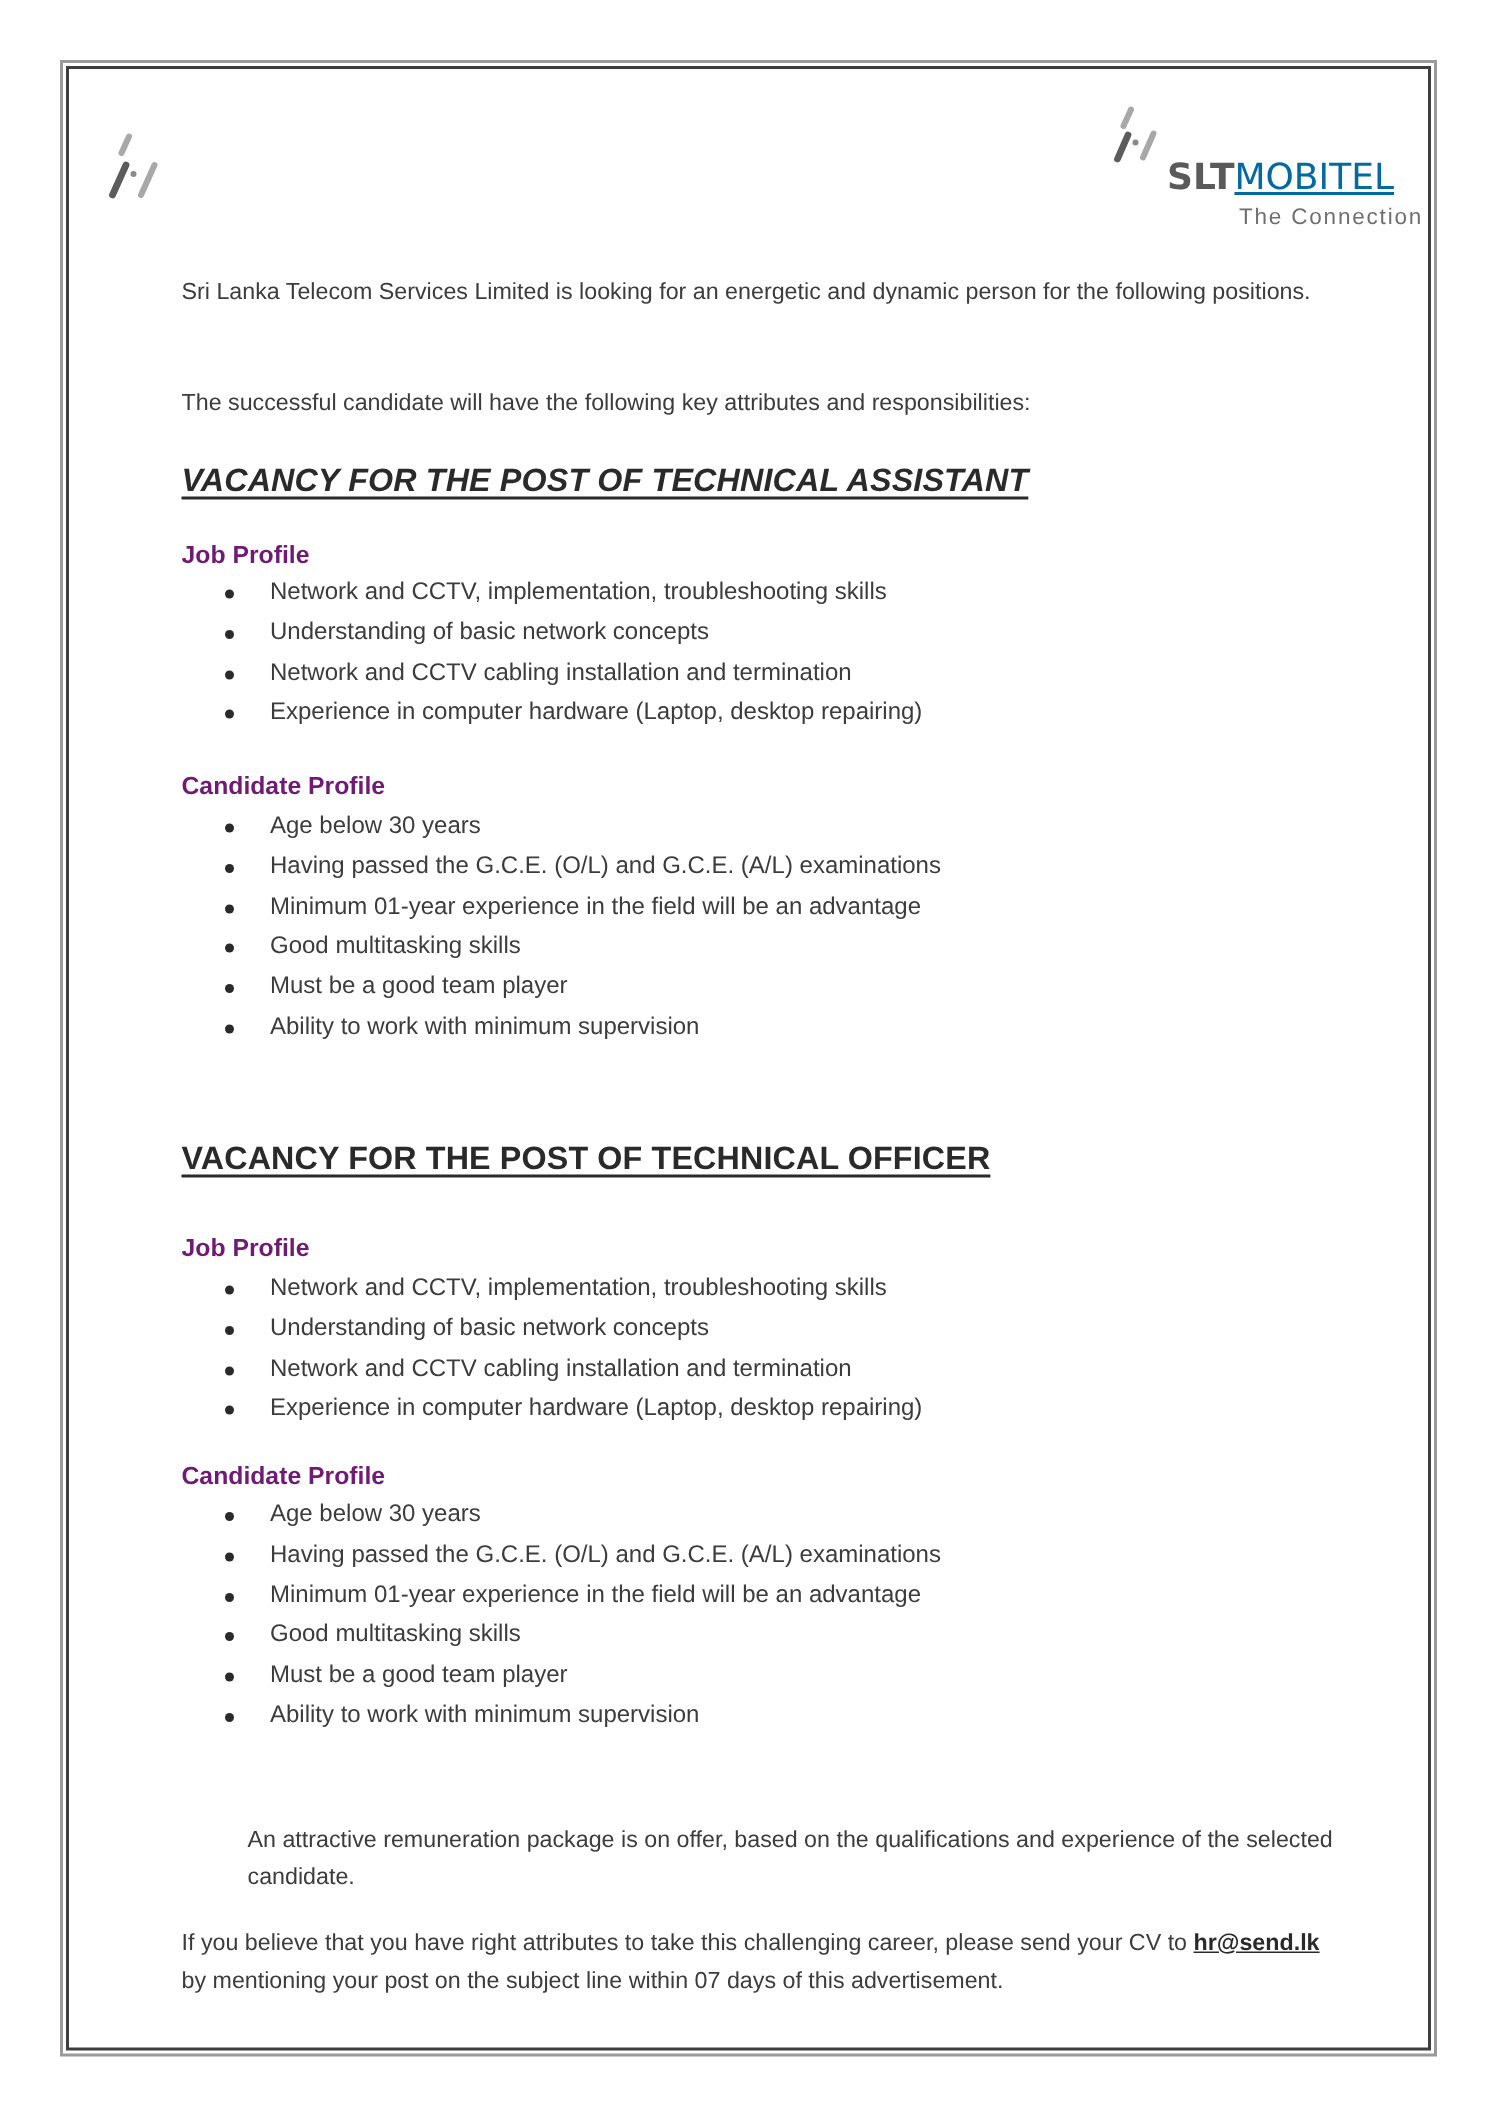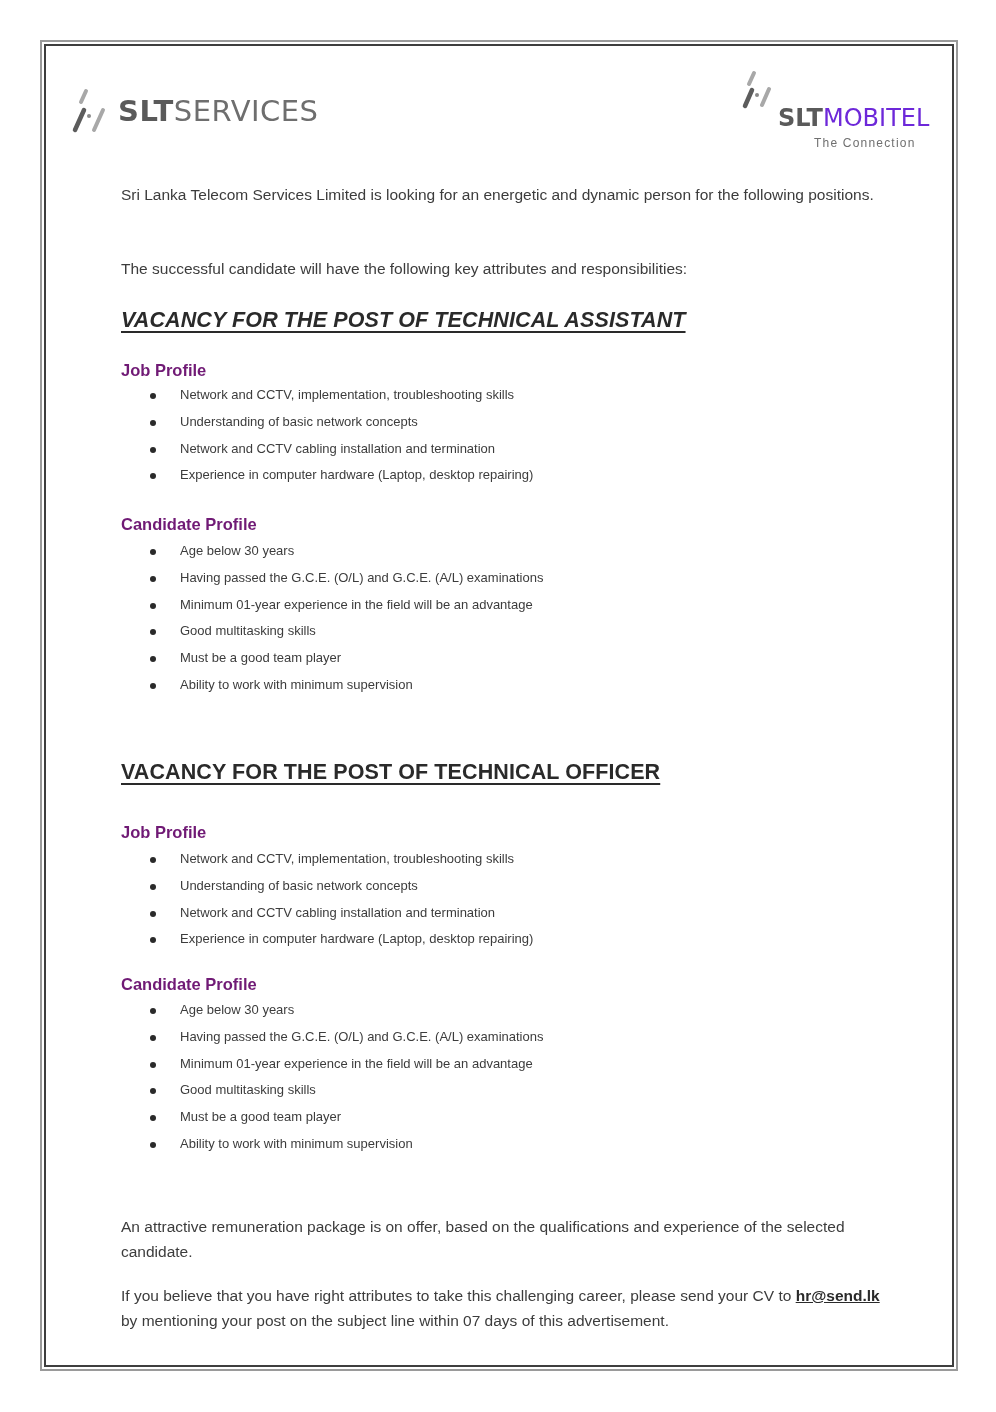--- a/index.html
+++ b/index.html
@@ -10,49 +10,48 @@
     .frame-inner { position: absolute; left: 2px; top: 2px; right: 2px; bottom: 2px;
              border: 2px solid #3e3e3e; }
     .logo-left { position: absolute; left: 72px; top: 88px; height: 46px; display: flex; align-items: center; }
     .logo-right { position: absolute; left: 742px; top: 70px; width: 210px; height: 80px; }
     .slash-svg { display: block; }
     .logo-text { font-family: "DejaVu Sans", sans-serif; font-size: 29px; letter-spacing: 0.5px; color: #6b6b6b; margin-left: 6px; line-height: 1; }
     .logo-text b { font-weight: bold; color: #5a5a5a; }
     .logo-text span.light { font-weight: normal; color: #6e6e6e; }
     .mobitel-text { position: absolute; left: 36px; top: 36px; font-family: "DejaVu Sans", sans-serif; font-size: 24px; line-height: 1; white-space: nowrap; }
     .mobitel-text b { color: #5a5a5a; font-weight: bold; }
-    .mobitel-text span { color: #6d28d9; }
-    .tagline { position: absolute; left: 72px; top: 66px; font-size: 12px; letter-spacing: 1.2px; color: #6f6f6f; white-space: nowrap; }
+    .mobitel-text span { color: #0369a1; text-decoration: underline; }
+    .tagline { position: absolute; left: 84px; top: 66px; font-size: 15px; letter-spacing: 1.2px; color: #6f6f6f; white-space: nowrap; }
 
     .content { position: absolute; left: 121px; top: 180px; width: 760px; }
     .para { font-size: 15.5px; line-height: 25px; color: #3c3c3c; margin: 0; }
     .heading { font-size: 21.5px; font-weight: bold; color: #2a2a2a; text-decoration: underline;
                text-decoration-thickness: 2px; text-underline-offset: 4px; margin: 0; letter-spacing: 0.1px; }
     .subhead { font-size: 16.5px; font-weight: bold; color: #701a75; margin: 0; line-height: 24px; }
     ul.bullets { list-style: none; margin: 0; padding: 0; }
-    ul.bullets li { position: relative; padding-left: 60px; font-size: 13px; line-height: 26.8px; color: #3c3c3c; }
+    ul.bullets li { position: relative; padding-left: 60px; font-size: 16px; line-height: 26.8px; color: #3c3c3c; }
     ul.bullets li .dot { position: absolute; left: 30px; top: 11px; width: 6px; height: 6px; border-radius: 50%; background: #2a2a2a; }
     .email { font-weight: bold; text-decoration: underline; color: #2a2a2a; }
     .abs { position: absolute; left: 0; }
   </style>
 </head>
 <body>
 
 <div class="frame">
   <div class="frame-inner"></div>
 </div>
 
 <div class="logo-left">
   <svg class="slash-svg" width="40" height="46" viewBox="0 0 40 46">
     <line x1="14" y1="3" x2="9" y2="14" stroke="#a8a8a8" stroke-width="4" stroke-linecap="round"></line>
     <line x1="12" y1="22" x2="3" y2="42" stroke="#5c5c5c" stroke-width="4.5" stroke-linecap="round"></line>
     <circle cx="17" cy="28" r="2" fill="#8a8a8a"></circle>
     <line x1="31" y1="22" x2="22" y2="42" stroke="#a8a8a8" stroke-width="4" stroke-linecap="round"></line>
   </svg>
-  <div class="logo-text"><b>SLT</b><span class="light">SERVICES</span></div>
 </div>
 
 <div class="logo-right">
   <svg class="slash-svg" width="40" height="46" viewBox="0 0 40 46" style="position:absolute;left:0;top:0;">
     <line x1="12" y1="3" x2="7" y2="14" stroke="#a8a8a8" stroke-width="4" stroke-linecap="round"></line>
     <line x1="10" y1="20" x2="3" y2="36" stroke="#5c5c5c" stroke-width="4.5" stroke-linecap="round"></line>
     <circle cx="15" cy="25" r="2" fill="#8a8a8a"></circle>
     <line x1="27" y1="19" x2="20" y2="35" stroke="#a8a8a8" stroke-width="4" stroke-linecap="round"></line>
   </svg>
   <div class="mobitel-text"><b>SLT</b><span>MOBITEL</span></div>
@@ -92,15 +91,15 @@
   <h3 class="subhead abs" style="top:792px;">Candidate Profile</h3>
   <ul class="bullets abs" style="top:817px;width:700px;left:-1px;">
     <li><span class="dot"></span><span>Age below 30 years</span></li>
     <li><span class="dot"></span><span>Having passed the G.C.E. (O/L) and G.C.E. (A/L) examinations</span></li>
     <li><span class="dot"></span><span>Minimum 01-year experience in the field will be an advantage</span></li>
     <li><span class="dot"></span><span>Good multitasking skills</span></li>
     <li><span class="dot"></span><span>Must be a good team player</span></li>
     <li><span class="dot"></span><span>Ability to work with minimum supervision</span></li>
   </ul>
 
-  <p class="para abs" style="top:1034px;width:745px;">An attractive remuneration package is on offer, based on the qualifications and experience of the selected candidate.</p>
+  <p class="para abs" style="top:1034px;width:745px;margin-left:44px;">An attractive remuneration package is on offer, based on the qualifications and experience of the selected candidate.</p>
   <p class="para abs" style="top:1103px;width:760px;"><span>If you believe that you have right attributes to take this challenging career, please send your CV to</span> <a class="email">hr@send.lk</a><span> by mentioning your post on the subject line within 07 days of this advertisement.</span></p>
 </div>
 
 </body></html>

